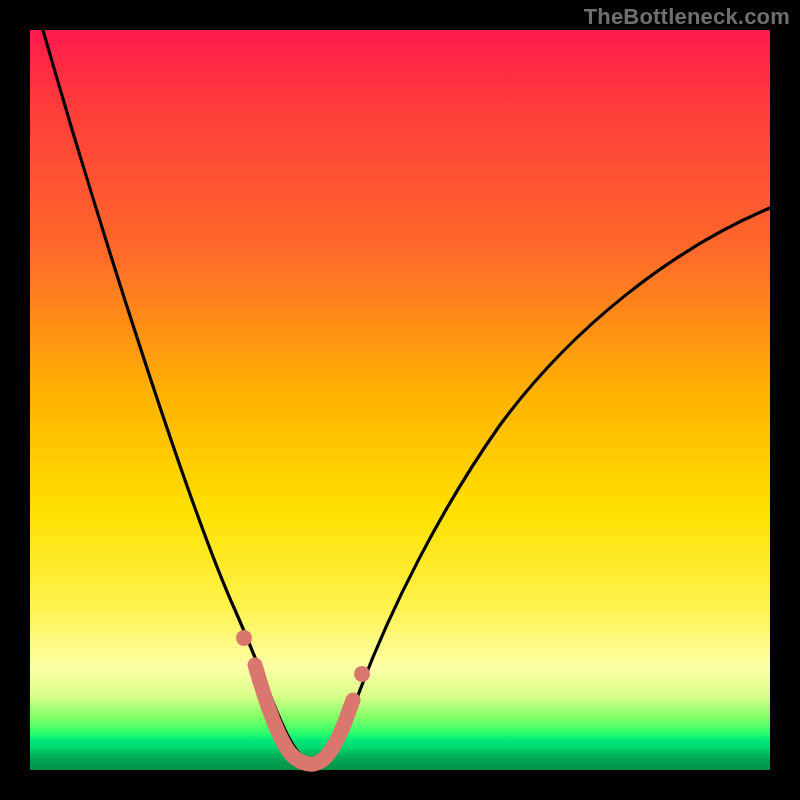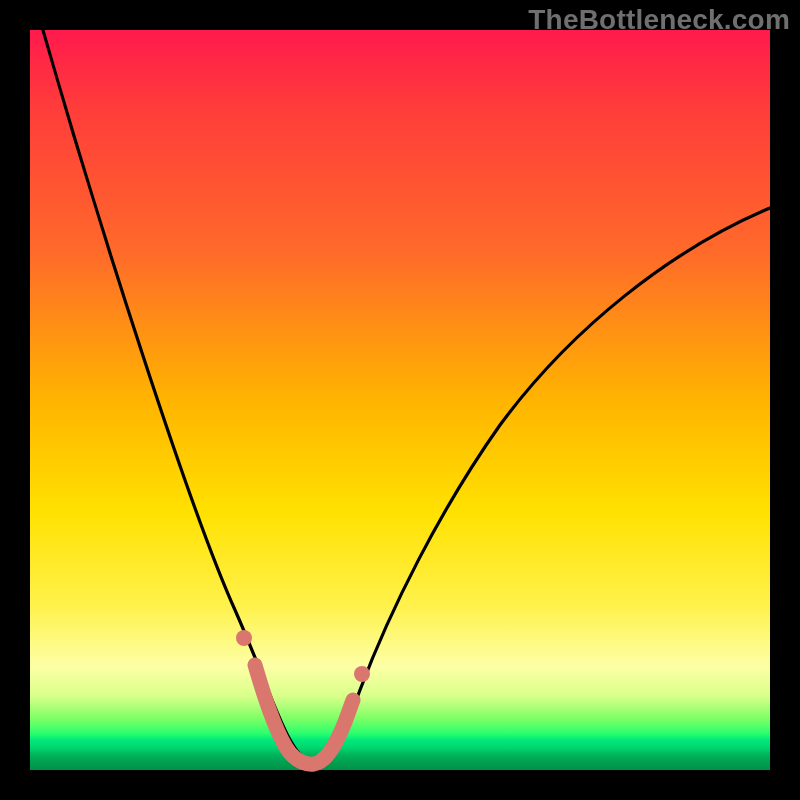--- a/index.html
+++ b/index.html
@@ -42,21 +42,21 @@
       #00b25a 98%,
       #009f50 99%,
       #009247 100%
     );
   }
   .watermark {
     position: absolute;
     top: 4px;
     right: 10px;
     font-family: Arial, Helvetica, sans-serif;
-    font-size: 28px;
+    font-size: 22px;
     font-weight: 600;
     color: #6f6f6f;
     letter-spacing: 0.2px;
     user-select: none;
   }
   svg.curve {
     position: absolute;
     left: 30px;
     top: 30px;
     width: 740px;

